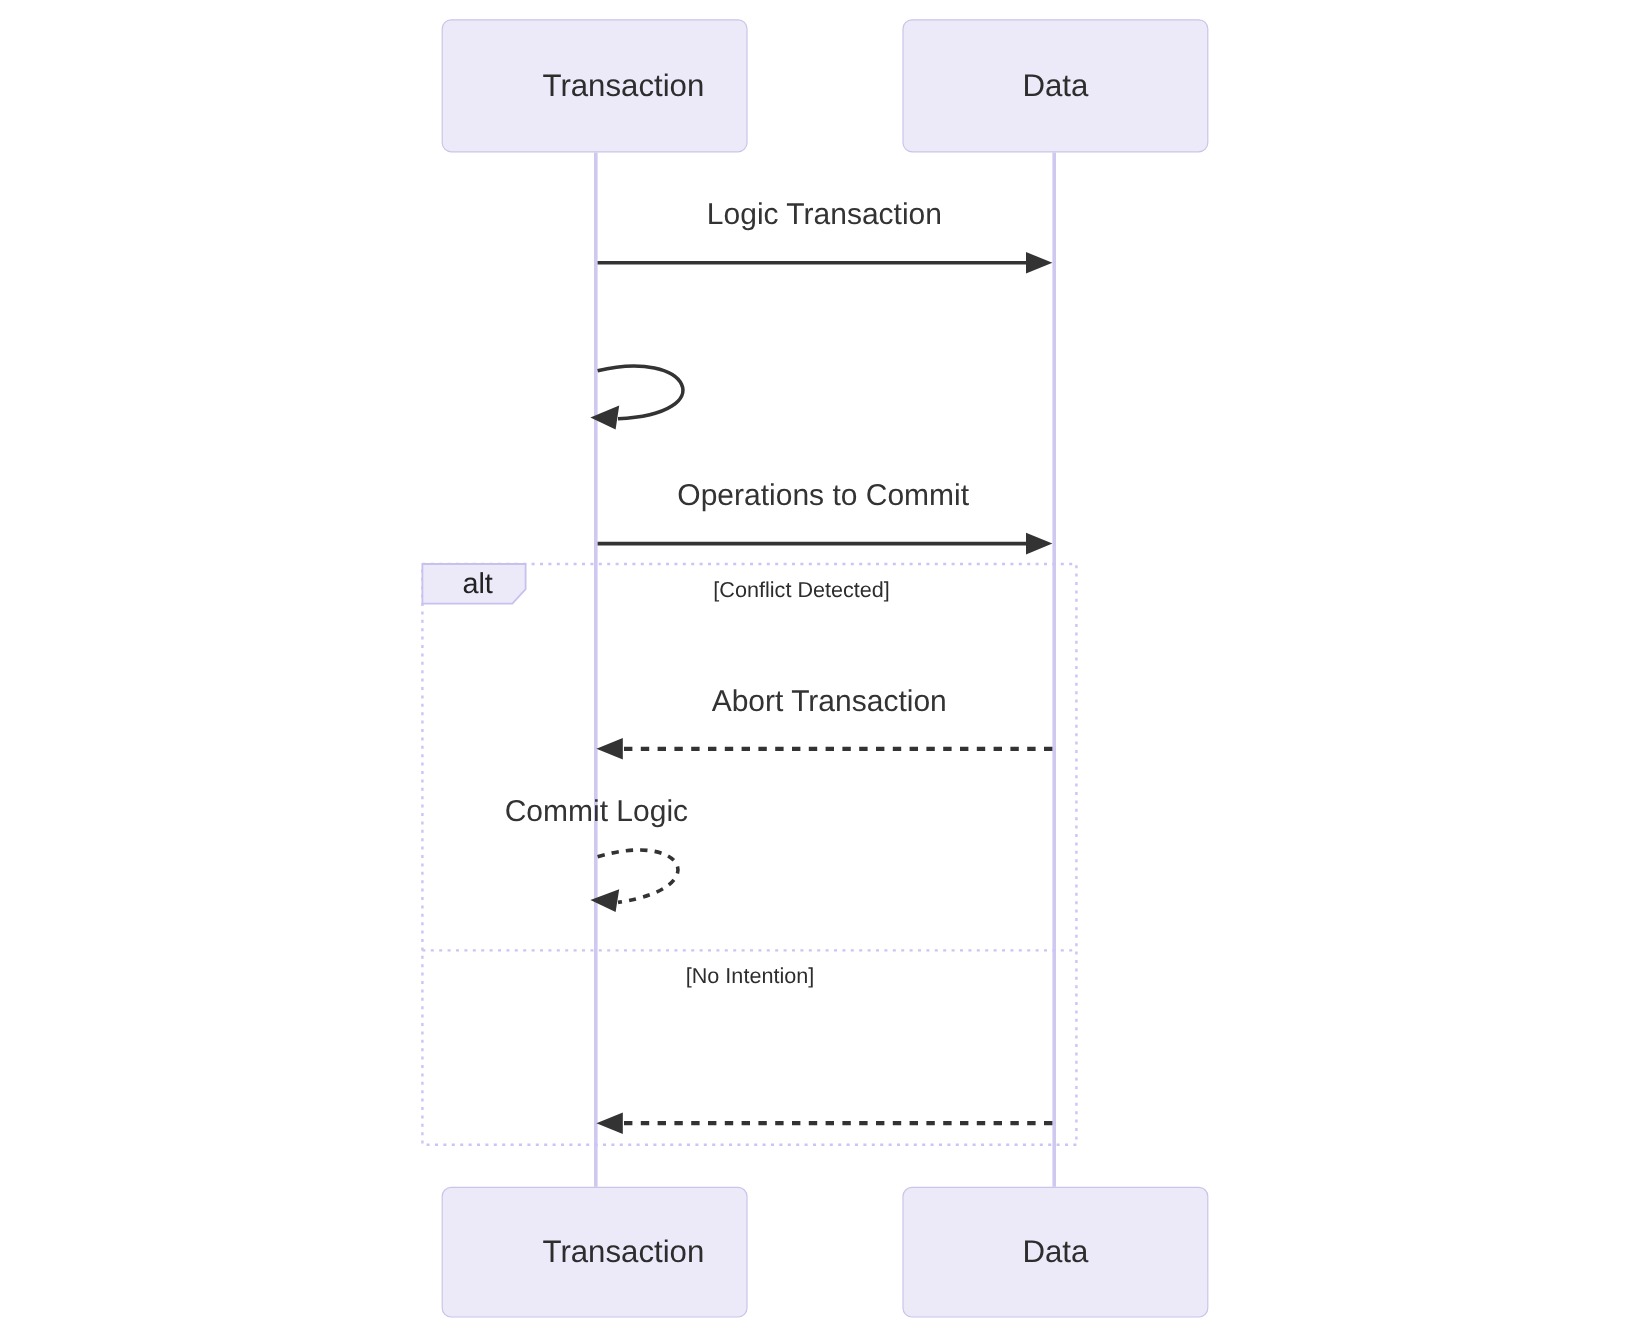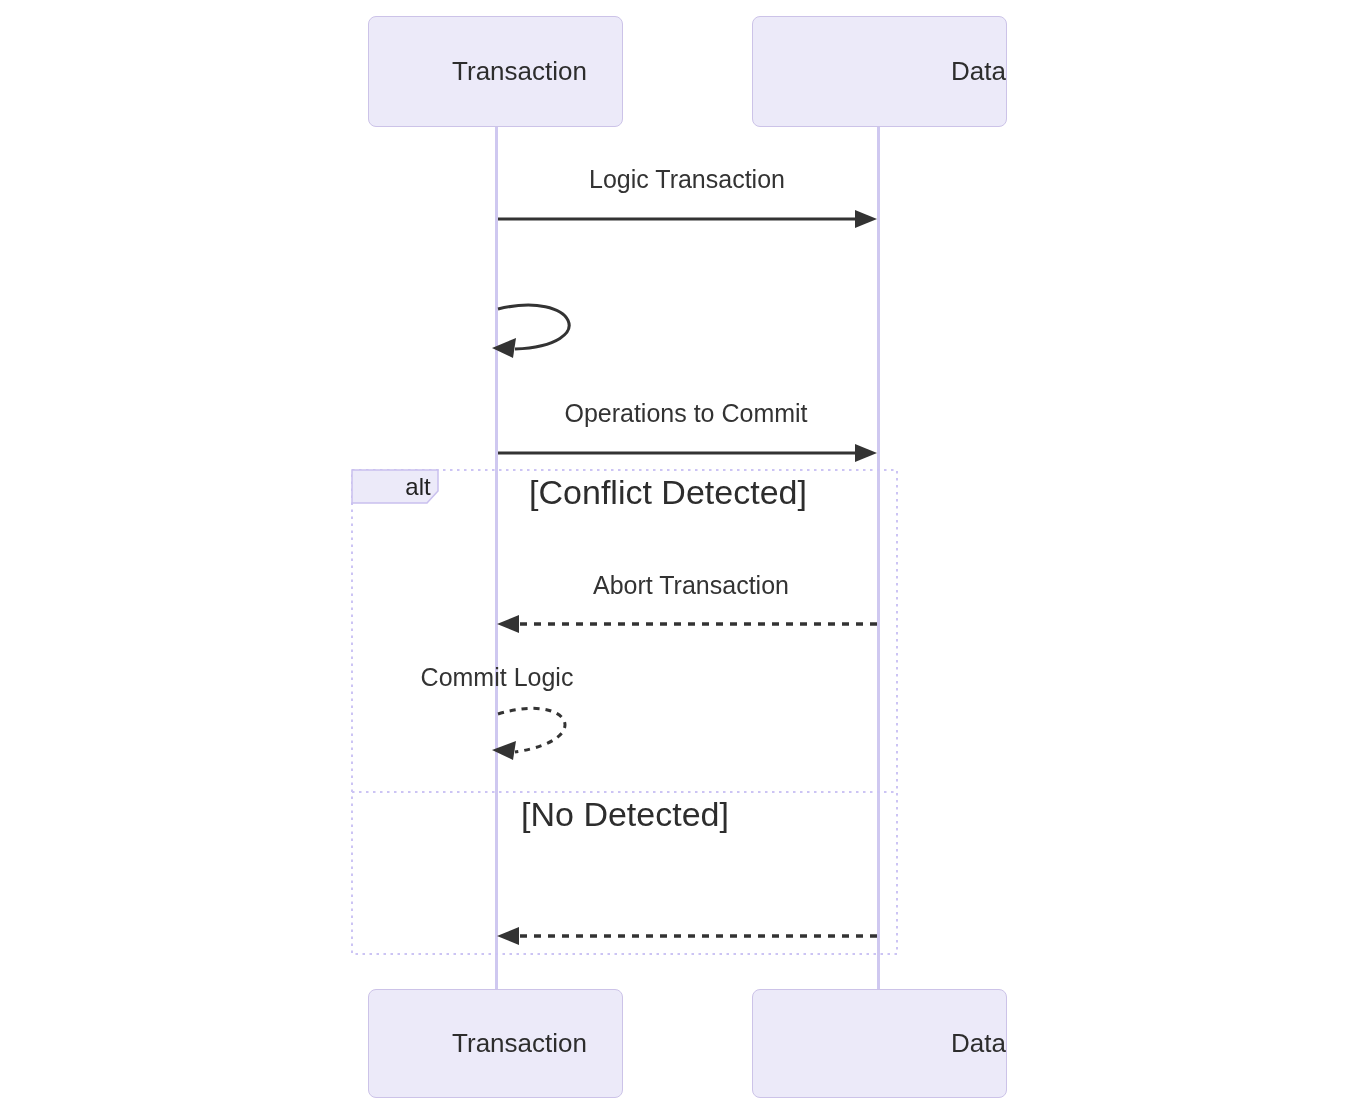--- a/index.html
+++ b/index.html
@@ -32,32 +32,32 @@
     border-radius: 8px;
     display: flex;
     align-items: center;
     justify-content: center;
     font-size: 26px;
     color: #2d2d2d;
   }
   .actor-top { top: 16px; height: 111px; }
   .actor-bottom { top: 989px; height: 109px; }
   .actor-transaction { left: 368px; padding-left: 48px; }
-  .actor-data { left: 752px; justify-content: flex-end; }
+  .actor-data { left: 752px; }
   .msg {
     position: absolute;
     transform: translate(-50%, -50%);
     font-size: 25px;
     white-space: nowrap;
     color: #333333;
   }
   .guard {
     position: absolute;
     transform: translate(-50%, -50%);
-    font-size: 34px;
+    font-size: 18px;
     white-space: nowrap;
     color: #2d2d2d;
   }
   .alt-label-text {
     position: absolute;
     transform: translate(-50%, -50%);
     font-size: 24px;
     color: #222222;
   }
   svg { display: block; }
@@ -113,22 +113,22 @@
   <div class="actor-box actor-top actor-data">
     <span>Data</span>
   </div>
   <div class="actor-box actor-bottom actor-transaction">
     <span>Transaction</span>
   </div>
   <div class="actor-box actor-bottom actor-data">
     <span>Data</span>
   </div>
 
-  <div class="alt-label-text" style="left:418px; top:487px;">alt</div>
+  <div class="alt-label-text" style="left:398px; top:487px;">alt</div>
 
   <div class="msg" style="left:687px; top:179px;">Logic Transaction</div>
   <div class="msg" style="left:686px; top:413px;">Operations to Commit</div>
   <div class="guard" style="left:668px; top:492px;">[Conflict Detected]</div>
   <div class="msg" style="left:691px; top:585px;">Abort Transaction</div>
   <div class="msg" style="left:497px; top:677px;">Commit Logic</div>
-  <div class="guard" style="left:625px; top:814px;">[No Detected]</div>
+  <div class="guard" style="left:625px; top:814px;">[No Intention]</div>
 
 </div>
 
 </body></html>

